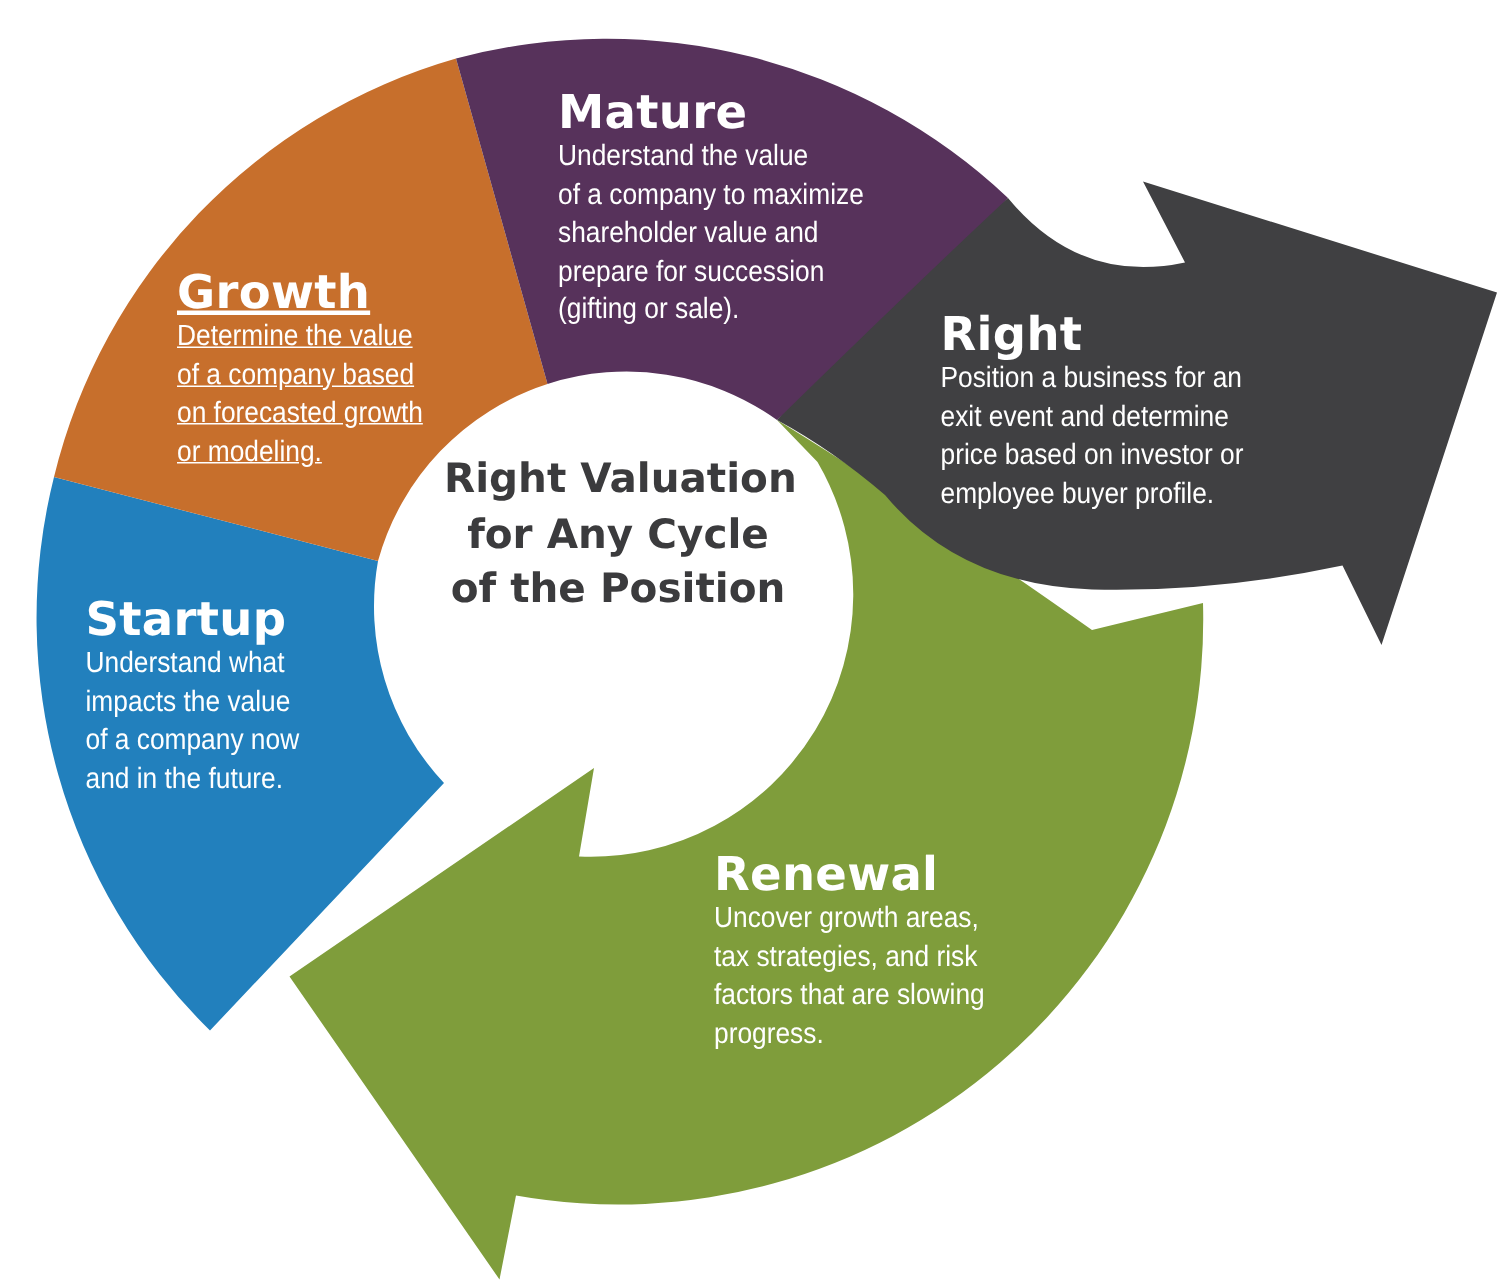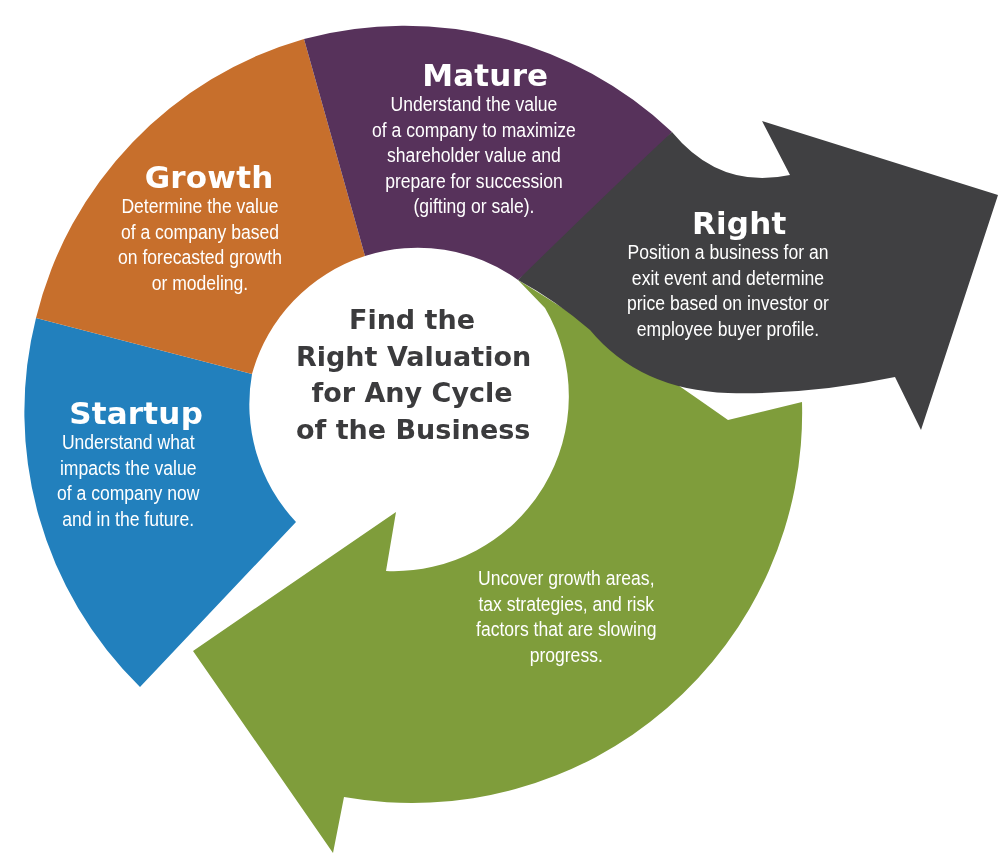--- a/index.html
+++ b/index.html
@@ -1,18 +1,18 @@
 <!DOCTYPE html>
 <html><head>
 <meta charset="utf-8">
 <style>
   html, body { margin: 0; padding: 0; background: #ffffff; }
   body { width: 1000px; height: 855px; position: relative; overflow: hidden; font-family: "Liberation Sans", sans-serif; }
   svg.diagram { position: absolute; left: 0; top: 0; width: 1000px; height: 855px; }
-  .stage { position: absolute; color: #ffffff; text-align: center; }
+  .stage { position: absolute; color: #ffffff; }
   .stage .title { font-family: "DejaVu Sans", sans-serif; font-weight: bold; font-size: 31px; line-height: 34px; letter-spacing: 0.2px; }
   .stage .desc { font-family: "Liberation Sans", sans-serif; font-size: 19.5px; line-height: 25.5px; transform: scaleX(0.9); transform-origin: left top; white-space: nowrap; }
   .center-text { position: absolute; left: 296px; top: 302px; width: 232px; text-align: center; color: #3b3b3d; font-family: "DejaVu Sans", sans-serif; font-weight: bold; font-size: 27px; line-height: 36.5px; }
   .center-text div { white-space: nowrap; }
 </style>
 </head>
 <body>
 
 <svg class="diagram" viewBox="0 0 1000 855" xmlns="http://www.w3.org/2000/svg">
 
@@ -21,38 +21,37 @@
   <path id="seg-growth" d="M 304 39 L 365 256 A 172 172 0 0 0 252 374 L 36 318 A 385 385 0 0 1 304 39 Z" fill="#c76f2c"></path>
 
   <path id="seg-mature" d="M 304 39 A 390 390 0 0 1 672 132 Q 620 195 518 280 A 172 172 0 0 0 365 256 Z" fill="#57325b"></path>
 
   <path id="seg-renewal" d="M 518 280 Q 600 330 728 420 L 802 402 A 390 390 0 0 1 344 797 L 333 853 L 193 651 L 396 512 L 386 571 A 175 175 0 0 0 545 308 Z" fill="#7f9d3b"></path>
 
   <path id="seg-exit" d="M 518 280 Q 610 190 672 132 Q 720 190 790 175 L 762 121 L 998 195 L 921 430 L 895 377 Q 810 395 728 393 Q 640 390 590 330 Q 555 300 518 280 Z" fill="#404042"></path>
 </svg>
 
 <div class="center-text">
-  <div>Find the</div>
   <div>Right Valuation</div>
   <div>for Any Cycle</div>
-  <div>of the Business</div>
+  <div>of the Position</div>
 </div>
 
 <div class="stage" style="left:372px; top:58px;">
   <div class="title">Mature</div>
   <div class="desc">
     <div>Understand the value</div>
     <div>of a company to maximize</div>
     <div>shareholder value and</div>
     <div>prepare for succession</div>
     <div>(gifting or sale).</div>
   </div>
 </div>
 
-<div class="stage" style="left:118px; top:160px;">
+<div class="stage" style="left:118px; top:178px;text-decoration:underline;">
   <div class="title">Growth</div>
   <div class="desc">
     <div>Determine the value</div>
     <div>of a company based</div>
     <div>on forecasted growth</div>
     <div>or modeling.</div>
   </div>
 </div>
 
 <div class="stage" style="left:627px; top:206px;">
@@ -69,19 +68,20 @@
   <div class="title">Startup</div>
   <div class="desc">
     <div>Understand what</div>
     <div>impacts the value</div>
     <div>of a company now</div>
     <div>and in the future.</div>
   </div>
 </div>
 
 <div class="stage" style="left:476px; top:566px;">
+  <div class="title">Renewal</div>
   <div class="desc">
     <div>Uncover growth areas,</div>
     <div>tax strategies, and risk</div>
     <div>factors that are slowing</div>
     <div>progress.</div>
   </div>
 </div>
 
 </body></html>

